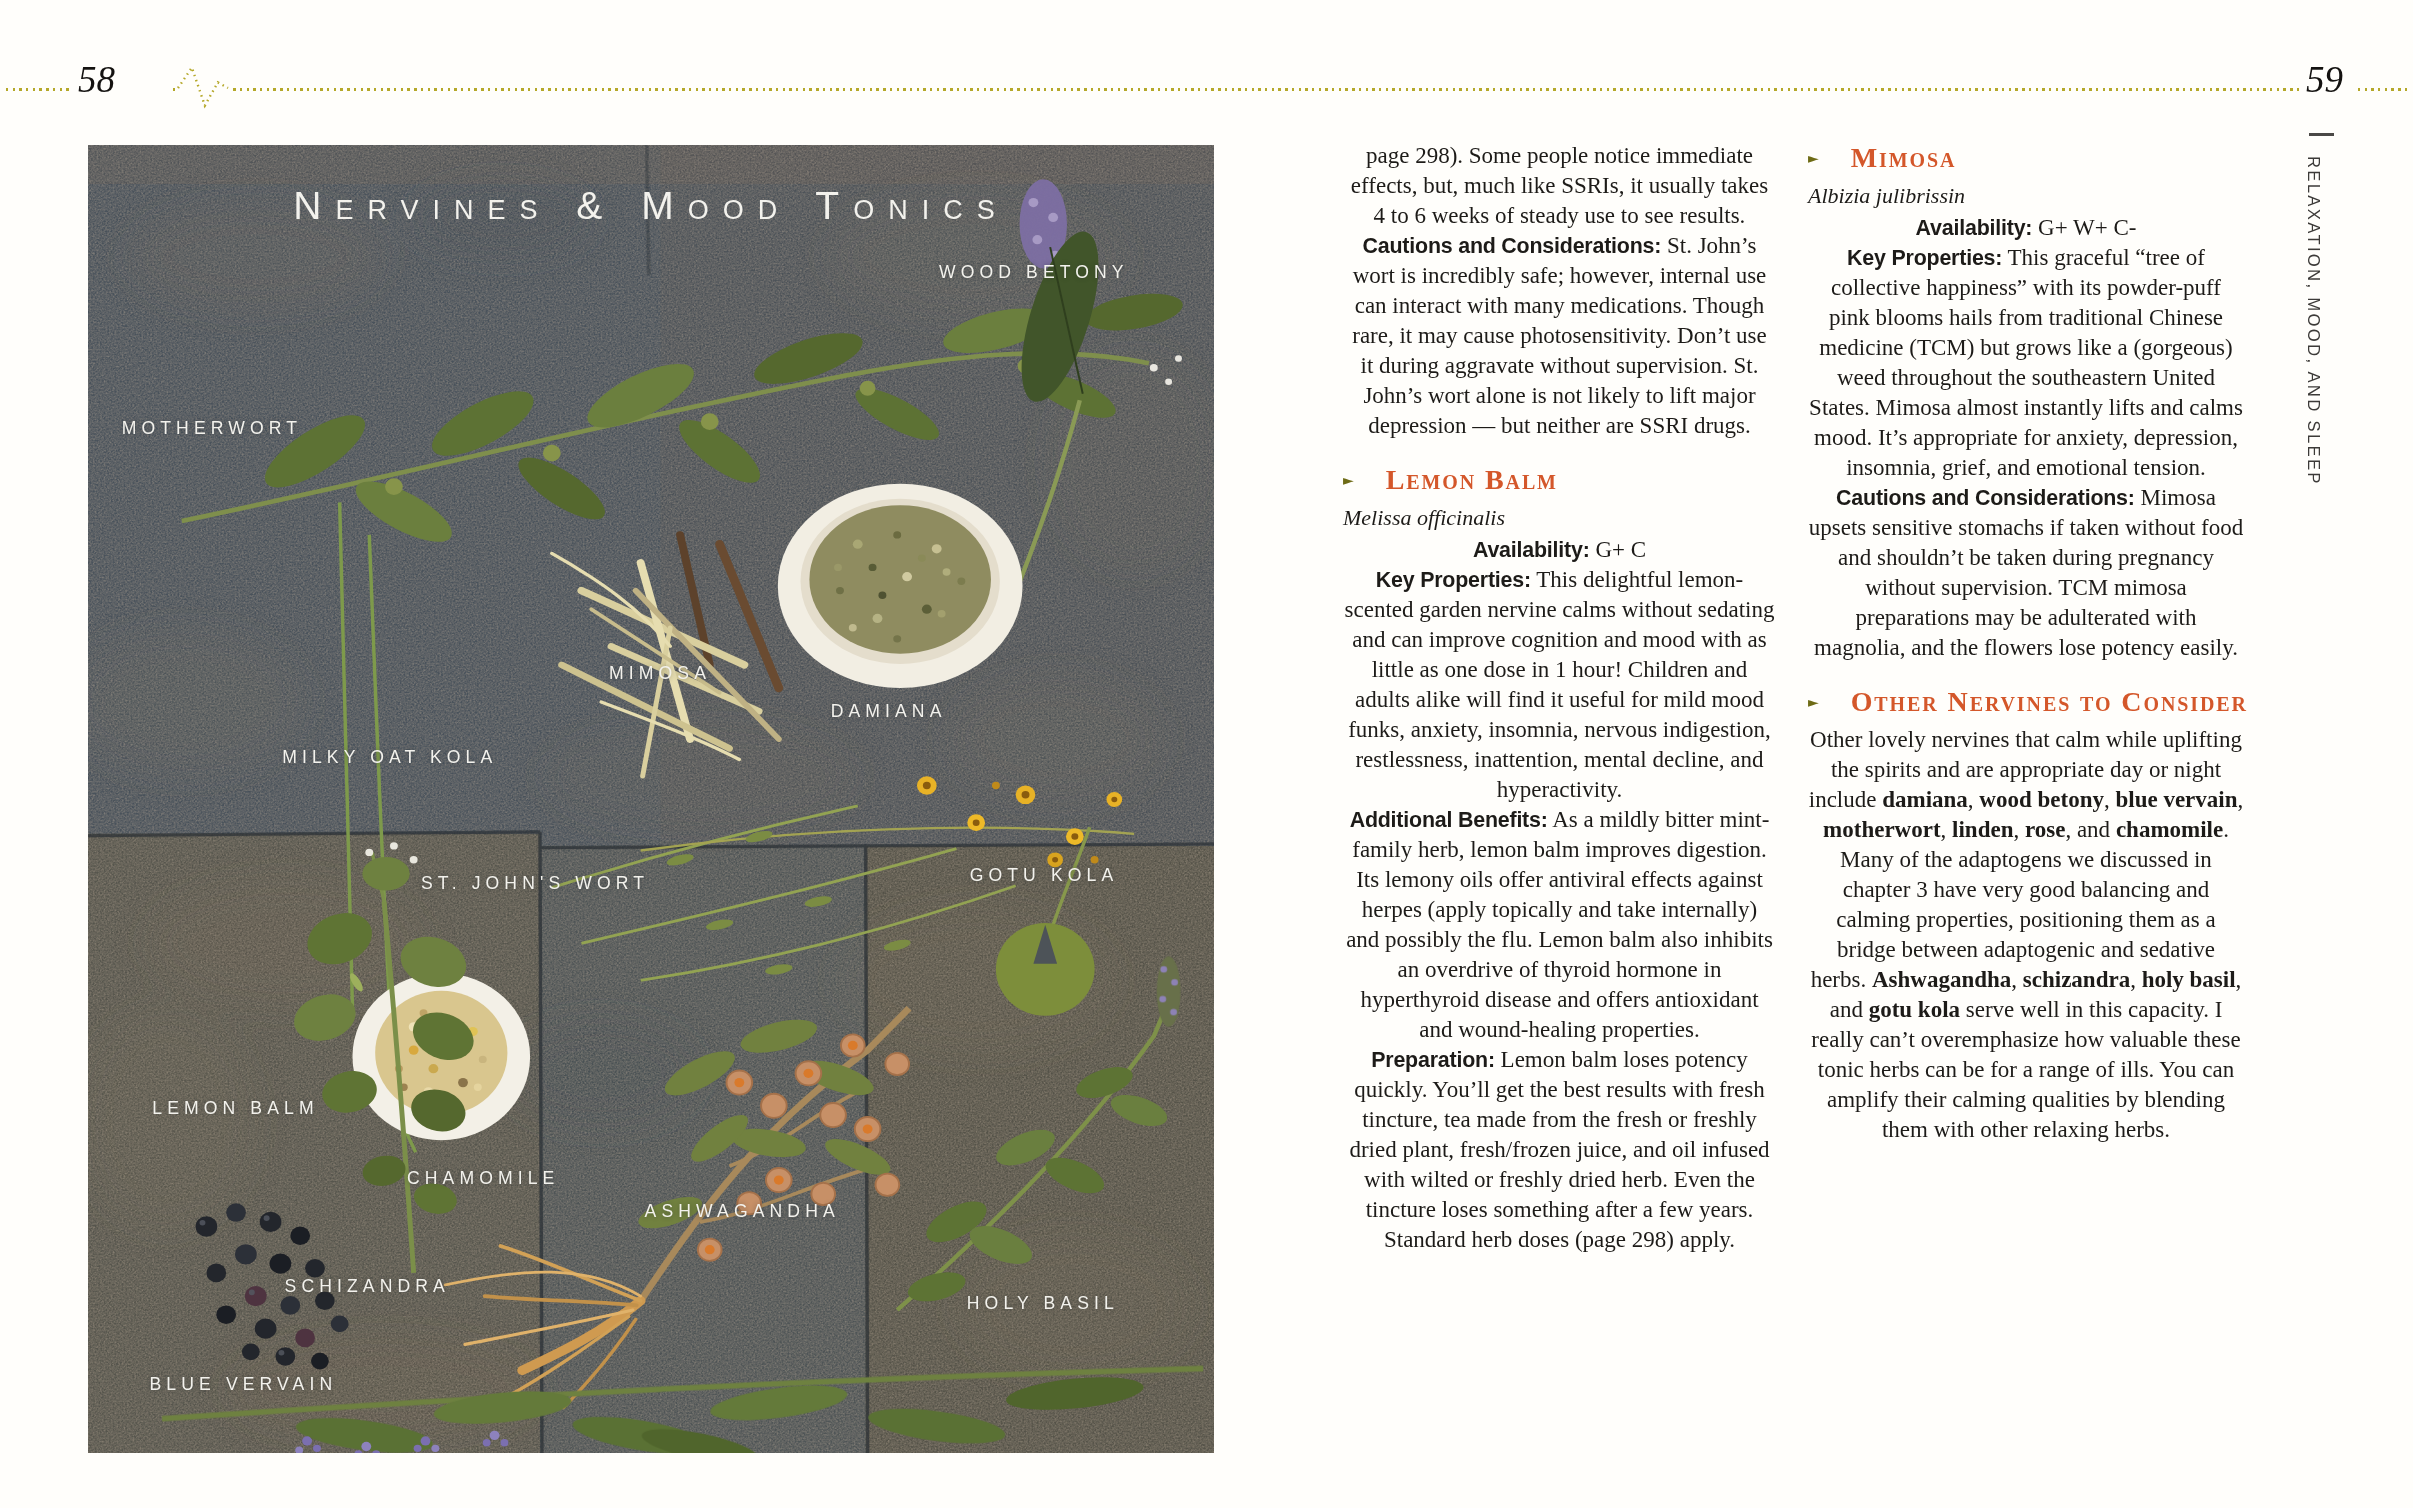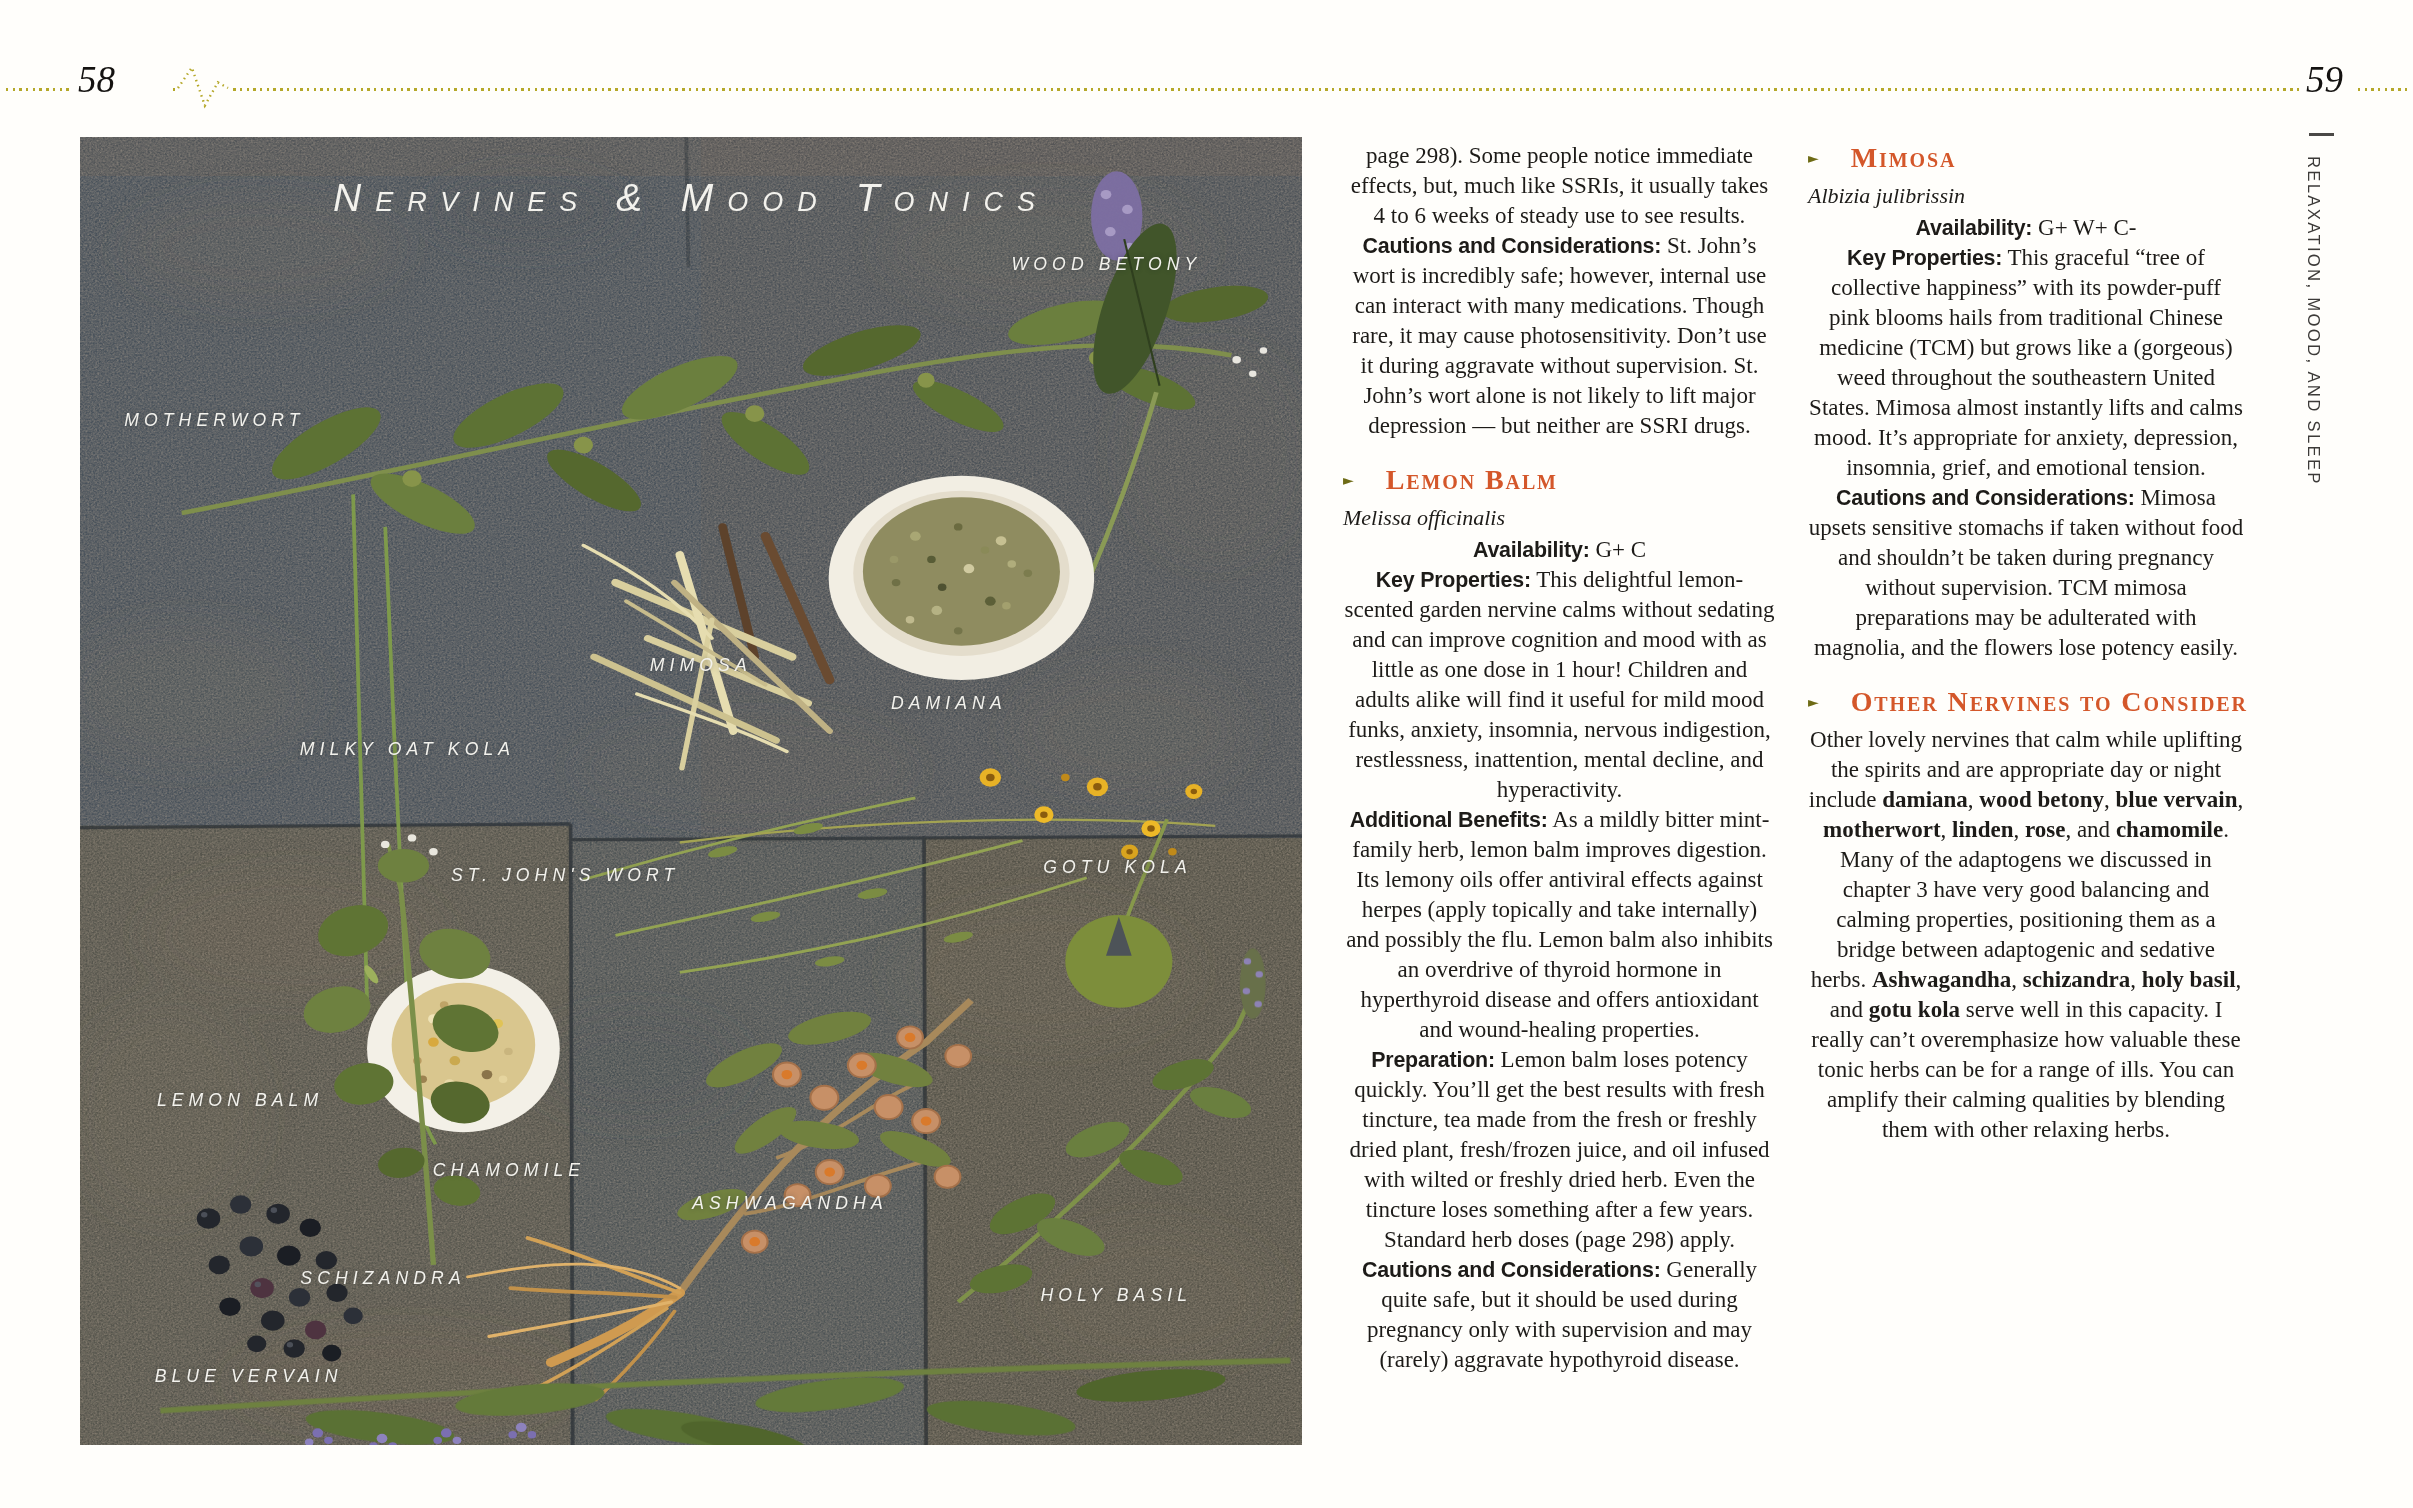--- a/index.html
+++ b/index.html
@@ -10,22 +10,22 @@
   .sheet{position:relative;width:2413px;height:1508px;background:#fffefb;overflow:hidden;
          font-family:"Liberation Serif",serif;color:var(--ink);padding-left:24px;}
   
   .dots{position:absolute;top:88px;height:2.8px;
         background:repeating-linear-gradient(90deg,var(--rule) 0 2.4px,transparent 2.4px 6.7px);}
   .seg-a{left:5.6px;width:65px;} .seg-b{left:173px;width:2129px;} .seg-c{left:2358px;width:52px;}
   .pagenum{position:absolute;top:58px;font:italic 37px "Liberation Serif",serif;color:#141210;}
   .pagenum.left{left:78px;} .pagenum.right{left:2306px;}
   .zigzag{position:absolute;left:176px;top:63px;width:54px;height:50px;}
   
-  .photo{position:absolute;left:76px;top:133px;width:1222px;height:1308px;margin:4px;
-         background:#4b545c;overflow:hidden;font-style:italic;}
+  .photo{position:absolute;left:76px;top:133px;width:1126px;height:1308px;margin:12px;
+         background:#4b545c;overflow:hidden;}
   .photo-art{position:absolute;inset:0;width:100%;height:100%;}
   .photo-title{position:absolute;left:50%;top:39px;transform:translateX(-50%);
                font-family:"Liberation Sans",sans-serif;font-variant:small-caps;
                font-size:39px;font-weight:400;letter-spacing:14px;color:var(--labelwhite);
                white-space:nowrap;}
   .photo-label{position:absolute;transform:translate(-50%,-50%);
                font-family:"Liberation Sans",sans-serif;font-size:17.6px;font-weight:400;
                letter-spacing:5.1px;color:var(--labelwhite);white-space:nowrap;
                text-shadow:0 0 5.6px rgba(30,35,40,.45);}
   
@@ -441,21 +441,20 @@
         <p class="para"><span class="lbl">Cautions and Considerations:</span><span> St. John’s wort is incredibly safe; however, internal use can interact with many medications. Though rare, it may cause photosensitivity. Don’t use it during aggravate without supervision. St. John’s wort alone is not likely to lift major depression — but neither are SSRI drugs.</span></p>
         <h2 class="heading">
           <span class="bullet">►</span>
           <span>Lemon Balm</span>
         </h2>
         <p class="latin">Melissa officinalis</p>
         <p class="para"><span class="lbl">Availability:</span><span> G+ C</span></p>
         <p class="para"><span class="lbl">Key Properties:</span><span> This delightful lemon-scented garden nervine calms without sedating and can improve cognition and mood with as little as one dose in 1 hour! Children and adults alike will find it useful for mild mood funks, anxiety, insomnia, nervous indigestion, restlessness, inattention, mental decline, and hyperactivity.</span></p>
         <p class="para"><span class="lbl">Additional Benefits:</span><span> As a mildly bitter mint-family herb, lemon balm improves digestion. Its lemony oils offer antiviral effects against herpes (apply topically and take internally) and possibly the flu. Lemon balm also inhibits an overdrive of thyroid hormone in hyperthyroid disease and offers antioxidant and wound-healing properties.</span></p>
         <p class="para"><span class="lbl">Preparation:</span><span> Lemon balm loses potency quickly. You’ll get the best results with fresh tincture, tea made from the fresh or freshly dried plant, fresh/frozen juice, and oil infused with wilted or freshly dried herb. Even the tincture loses something after a few years. Standard herb doses (page 298) apply.</span></p>
-        <p class="para"><span class="lbl">Cautions and Considerations:</span><span> Generally quite safe, but it should be used during pregnancy only with supervision and may (rarely) aggravate hypothyroid disease.</span></p>
       </section>
     <section class="col col2">
         <h2 class="heading">
           <span class="bullet">►</span>
           <span>Mimosa</span>
         </h2>
         <p class="latin">Albizia julibrissin</p>
         <p class="para"><span class="lbl">Availability:</span><span> G+ W+ C-</span></p>
         <p class="para"><span class="lbl">Key Properties:</span><span> This graceful “tree of collective happiness” with its powder-puff pink blooms hails from traditional Chinese medicine (TCM) but grows like a (gorgeous) weed throughout the southeastern United States. Mimosa almost instantly lifts and calms mood. It’s appropriate for anxiety, depression, insomnia, grief, and emotional tension.</span></p>
         <p class="para"><span class="lbl">Cautions and Considerations:</span><span> Mimosa upsets sensitive stomachs if taken without food and shouldn’t be taken during pregnancy without supervision. TCM mimosa preparations may be adulterated with magnolia, and the flowers lose potency easily.</span></p>

